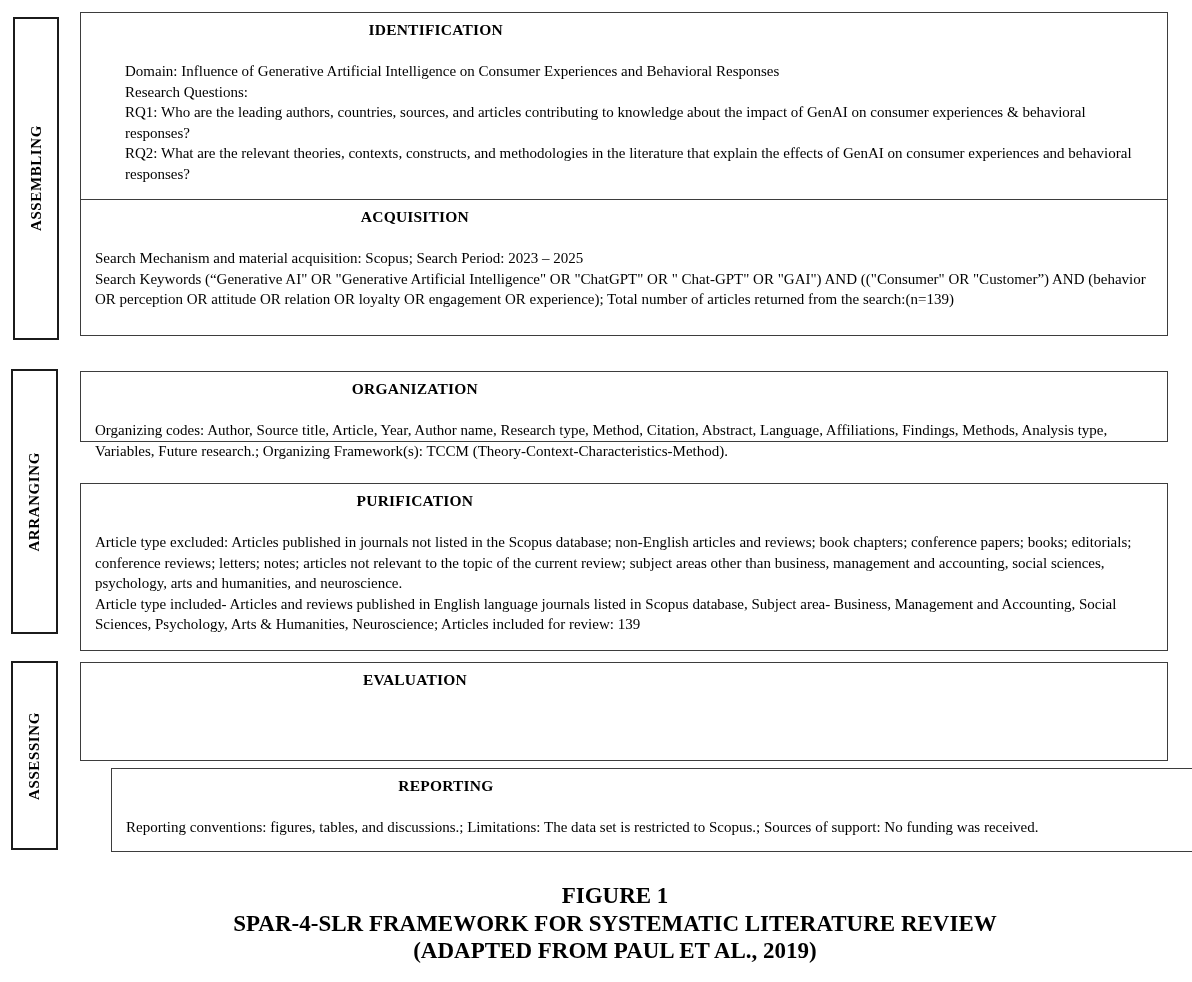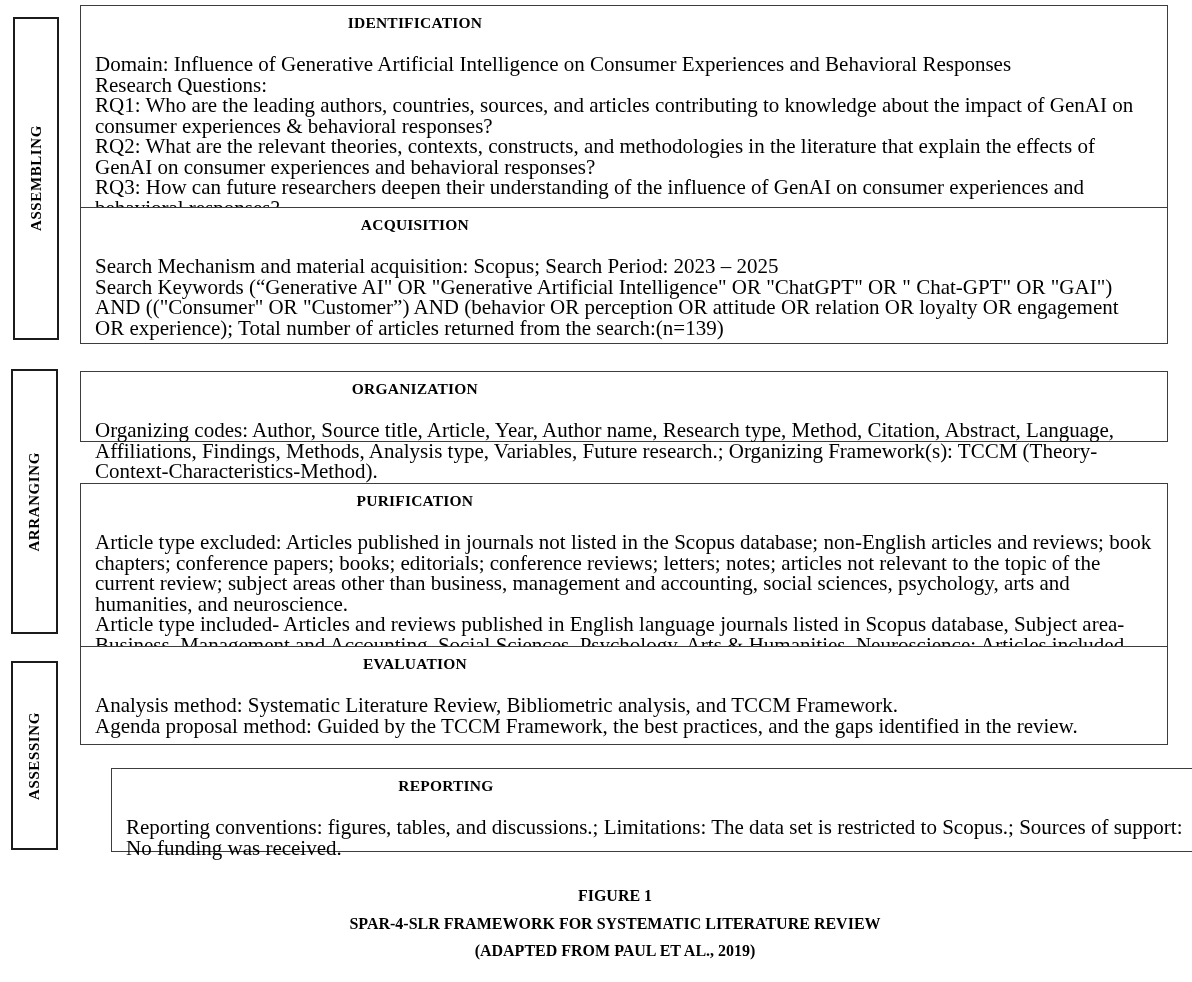--- a/index.html
+++ b/index.html
@@ -17,36 +17,36 @@
   .stage-2 {left:11px; top:661px; width:47px; height:189px;}
   .stage .vtext {
     writing-mode:vertical-rl; transform:rotate(180deg);
     font-weight:bold; font-size:15px; letter-spacing:0.6px; white-space:nowrap;
   }
   
   .main-box {
     position:absolute; left:80px; width:1088px; background:#ffffff;
     border:1.5px solid #3d3d3d; box-sizing:border-box;
   }
-  .mb-0 {top:5px;  height:240px;}
-  .mb-1 {top:207px; height:137px;}
+  .mb-0 {top:12px;  height:240px;padding-left:30px;}
+  .mb-1 {top:199px; height:137px;}
   .mb-2 {top:371px; height:71px;}
   .mb-3 {top:483px; height:168px;}
-  .mb-4 {top:646px; height:99px;}
+  .mb-4 {top:662px; height:99px;}
   .mb-5 {top:768px; height:84px;margin-left:31px;}
   .box-title {
     font-weight:bold; font-size:15.5px; padding-top:8px;
     width:61.5%; text-align:center; letter-spacing:0.2px;
   }
-  .box-body {padding:22px 14px 0 14px; font-size:21px; line-height:20.5px;}
+  .box-body {padding:22px 14px 0 14px; font-size:15px; line-height:20.5px;}
   .box-body p {margin:0;}
   
   .caption {
     position:absolute; top:882px; left:38px; width:1154px;
-    text-align:center; font-weight:bold; font-size:16px; line-height:27.5px;
+    text-align:center; font-weight:bold; font-size:23px; line-height:27.5px;
   }
 </style>
 </head>
 <body>
 
 <div class="page">
 
   <div class="stage stage-0">
     <span class="vtext">ASSEMBLING</span>
   </div>
@@ -57,21 +57,20 @@
     <span class="vtext">ASSESSING</span>
   </div>
 
   <div class="main-box mb-0">
     <div class="box-title">IDENTIFICATION</div>
     <div class="box-body">
       <p>Domain: Influence of Generative Artificial Intelligence on Consumer Experiences and Behavioral Responses</p>
       <p>Research Questions:</p>
       <p>RQ1: Who are the leading authors, countries, sources, and articles contributing to knowledge about the impact of GenAI on consumer experiences &amp; behavioral responses?</p>
       <p>RQ2: What are the relevant theories, contexts, constructs, and methodologies in the literature that explain the effects of GenAI on consumer experiences and behavioral responses?</p>
-      <p>RQ3: How can future researchers deepen their understanding of the influence of GenAI on consumer experiences and behavioral responses?</p>
     </div>
   </div>
 
   <div class="main-box mb-1">
     <div class="box-title">ACQUISITION</div>
     <div class="box-body">
       <p>Search Mechanism and material acquisition: Scopus; Search Period: 2023 – 2025</p>
       <p>Search Keywords (“Generative AI" OR "Generative Artificial Intelligence" OR "ChatGPT" OR " Chat-GPT" OR "GAI") AND (("Consumer" OR "Customer”) AND (behavior OR perception OR attitude OR relation OR loyalty OR engagement OR experience); Total number of articles returned from the search:(n=139)</p>
     </div>
   </div>
@@ -86,24 +85,20 @@
   <div class="main-box mb-3">
     <div class="box-title">PURIFICATION</div>
     <div class="box-body">
       <p>Article type excluded: Articles published in journals not listed in the Scopus database; non-English articles and reviews; book chapters; conference papers; books; editorials; conference reviews; letters; notes; articles not relevant to the topic of the current review; subject areas other than business, management and accounting, social sciences, psychology, arts and humanities, and neuroscience.</p>
       <p>Article type included- Articles and reviews published in English language journals listed in Scopus database, Subject area- Business, Management and Accounting, Social Sciences, Psychology, Arts &amp; Humanities, Neuroscience; Articles included for review: 139</p>
     </div>
   </div>
 
   <div class="main-box mb-4">
     <div class="box-title">EVALUATION</div>
-    <div class="box-body">
-      <p>Analysis method: Systematic Literature Review, Bibliometric analysis, and TCCM Framework.</p>
-      <p>Agenda proposal method: Guided by the TCCM Framework, the best practices, and the gaps identified in the review.</p>
-    </div>
   </div>
 
   <div class="main-box mb-5">
     <div class="box-title">REPORTING</div>
     <div class="box-body">
       <p>Reporting conventions: figures, tables, and discussions.; Limitations: The data set is restricted to Scopus.; Sources of support: No funding was received.</p>
     </div>
   </div>
 
   <div class="caption">

